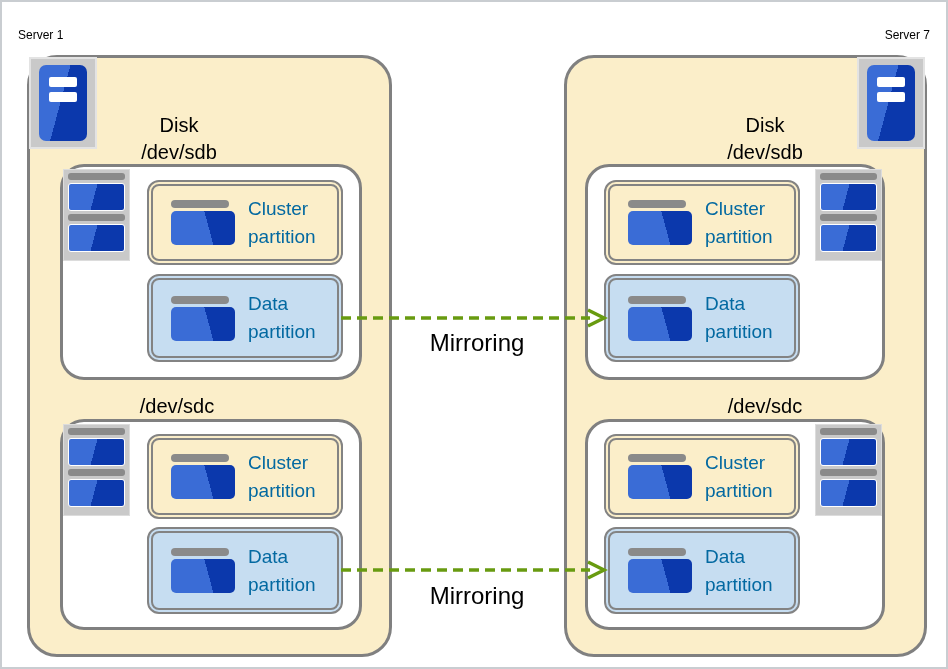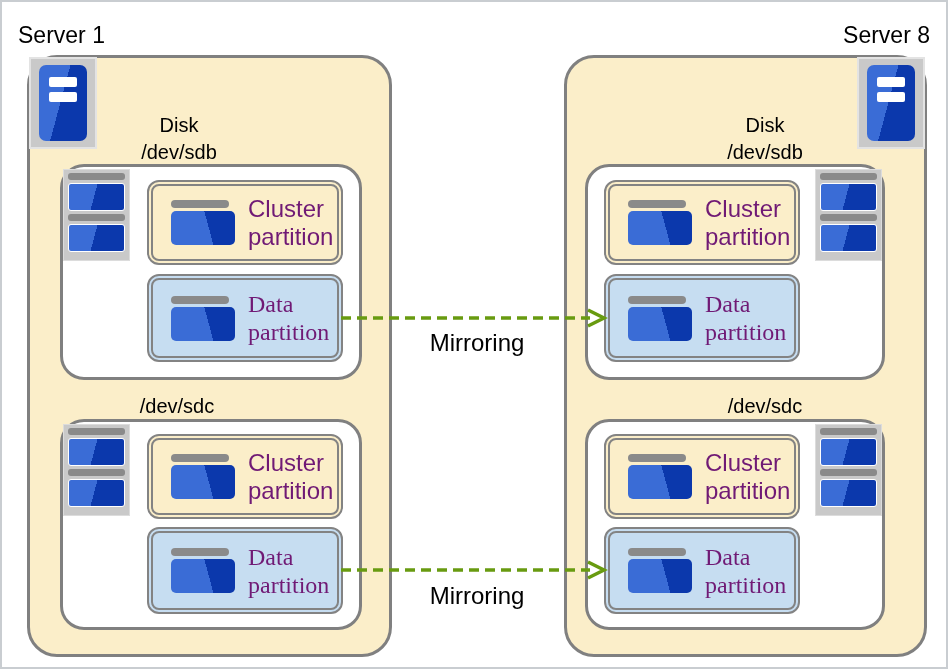--- a/index.html
+++ b/index.html
@@ -1,21 +1,21 @@
 <!DOCTYPE html>
 <html style="--cream: #FBEEC9; --data-blue: #C6DDF1; --line: #808080; --icon-gray: #C9C9C9; --bar-gray: #8A8A8A; --blue-light: #3A6CD6; --blue-dark: #0B38AC; --green: #689B10;"><head>
 <meta charset="utf-8">
 <style>
   html,body{margin:0;padding:0;background:#fff;}
   .canvas{
     position:relative;width:948px;height:669px;background:#fff;
     border:2px solid #C9CDD1;box-sizing:border-box;overflow:hidden;
     font-family:"Liberation Sans",sans-serif;color:#000;
   }
-  .server-title{position:absolute;font-size:23px;line-height:22px;color:#000;}
+  .server-title{position:absolute;font-size:12px;line-height:22px;color:#000;}
   .server-title.left{left:16px;top:22px;}
   .server-title.right{right:16px;top:22px;}
 
   .server-box{
     position:absolute;top:53px;height:602px;box-sizing:border-box;
     background:var(--cream,#FBEEC9);border:3px solid var(--line,#808080);
     border-radius:30px;
   }
   .server-box.s1{left:25px;width:365px;}
   .server-box.s2{left:562px;width:363px;}
@@ -63,32 +63,32 @@
     position:absolute;box-sizing:border-box;width:196px;
     border:2px solid #838383;border-radius:12px;padding:2px;
   }
   .part.at-left{left:84px;}
   .part.at-right{left:16px;}
   .part.cluster-top{top:13px;height:85px;}
   .part.data-bottom{top:107px;height:88px;}
   .part.cluster-top2{top:12px;height:85px;}
   .part.data-bottom2{top:105px;height:87px;}
   .part.cluster,.part.cluster .part-inner{background:var(--cream,#FBEEC9);}
-  .part.data,.part.data .part-inner{background:var(--data-blue,#C6DDF1);font-family:Liberation Serif, serif;}
+  .part.data,.part.data .part-inner{background:var(--data-blue,#C6DDF1);}
   .part-inner{
     height:100%;box-sizing:border-box;border:2px solid #838383;border-radius:8px;
     display:flex;align-items:center;gap:13px;padding-left:18px;overflow:hidden;
   }
   .drive-icon{width:64px;flex:0 0 64px;}
   .drive-bar{width:58px;height:8px;border-radius:4px;background:var(--bar-gray,#8A8A8A);}
   .drive-body{
     width:64px;height:34px;border-radius:5px;margin-top:3px;
     background:linear-gradient(75deg,var(--blue-light,#3A6CD6) 58%,var(--blue-dark,#0B38AC) 58%);
   }
-  .part-label{font-size:24px;line-height:28px;white-space:pre-line;color:#701a75;}
+  .part-label{font-size:19px;line-height:28px;white-space:pre-line;color:#0369a1;}
 
   
   .disk-label{
     position:absolute;width:180px;text-align:center;
     font-size:20px;line-height:27px;white-space:pre-line;color:#000;
   }
   .disk-label.l-sdb{left:87px;top:110px;}
   .disk-label.l-sdc{left:85px;top:391px;}
   .disk-label.r-sdb{left:673px;top:110px;}
   .disk-label.r-sdc{left:673px;top:391px;}
@@ -100,21 +100,21 @@
   .mirror-label{position:absolute;width:180px;text-align:center;font-size:24px;color:#000;}
   .mirror-label.m1{left:385px;top:327px;}
   .mirror-label.m2{left:385px;top:580px;}
 </style>
 </head>
 <body>
 
 <div class="canvas">
 
   <div class="server-title left">Server 1</div>
-  <div class="server-title right">Server 8</div>
+  <div class="server-title right">Server 7</div>
 
   <div class="server-box s1"></div>
   <div class="server-box s2"></div>
 
   <div class="server-icon s1">
     <div class="tower">
       <div class="tower-bar b1"></div>
       <div class="tower-bar b2"></div>
     </div>
   </div>

